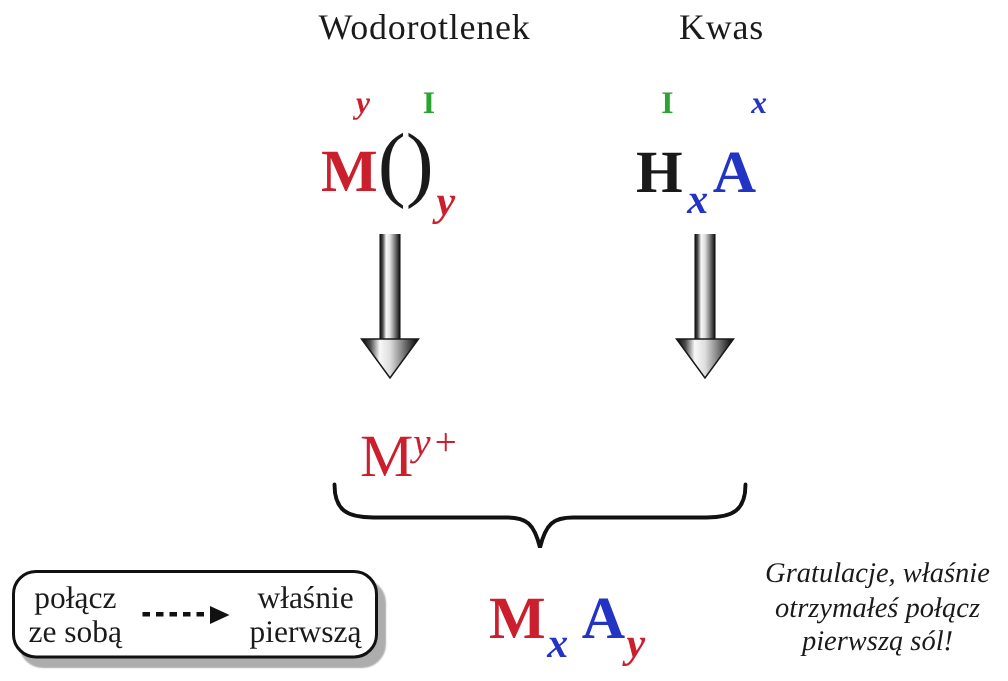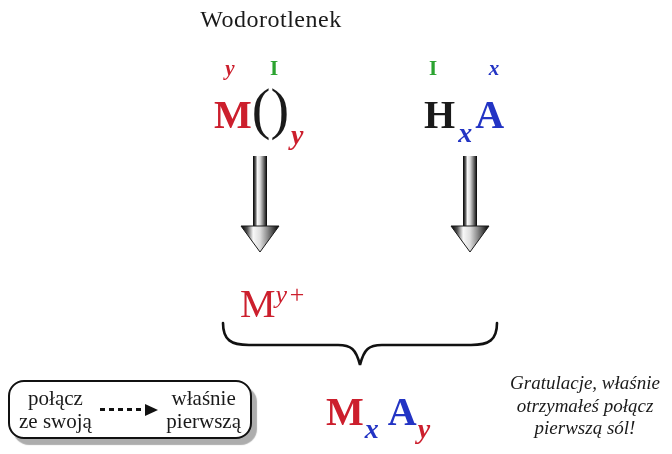--- a/index.html
+++ b/index.html
@@ -5,21 +5,21 @@
   html,body{margin:0;padding:0;background:#ffffff;}
   .canvas{
     position:relative;
     width:672px;height:454px;
     background:#ffffff;
     overflow:hidden;
     font-family:"Liberation Serif", serif;
     color:#1a1a1a;
   }
   .abs{position:absolute;}
-  .centered{transform:translateX(-50%);}
+  .centered{transform:translateX(-50%);margin-left:12px;}
   .red{color:#cc1f2d;}
   .green{color:#2ba330;}
   .blue{color:#2334c4;}
   .ink{color:#1a1a1a;}
 
   .top-label{
     font-size:24px;
     white-space:nowrap;
     letter-spacing:0.5px;
   }
@@ -122,20 +122,21 @@
         <stop offset="0.32" stop-color="#f8f8f8"></stop>
         <stop offset="0.5" stop-color="#dedede"></stop>
         <stop offset="0.7" stop-color="#8a8a8a"></stop>
         <stop offset="0.9" stop-color="#2e2e2e"></stop>
         <stop offset="1" stop-color="#000000"></stop>
       </linearGradient>
     </defs>
   </svg>
 
   <div class="abs centered top-label" style="left:271px;top:6px">Wodorotlenek</div>
+  <div class="abs centered top-label" style="left:469px;top:6px">Kwas</div>
 
   <div class="abs centered valence red ital" style="left:230px;top:56px">y</div>
   <div class="abs centered valence green" style="left:274px;top:56px">I</div>
 
   <div class="abs centered valence green" style="left:433px;top:56px">I</div>
   <div class="abs centered valence blue ital" style="left:494px;top:56px">x</div>
 
   <div class="abs formula" style="left:214px;top:81px">
     <span class="sym red">M</span>
     <span class="paren ink">(</span>
@@ -160,21 +161,21 @@
 
   <div class="abs ion red" style="left:240px;top:282px"><span>M</span><sup>y+</sup></div>
 
   <svg class="abs" style="left:221px;top:321px" width="278" height="48" viewBox="0 0 278 48">
     <path d="M 2,2 C 2,19 10,24 28,24 L 117,24 C 130,24 135,28 139,44 C 143,28 148,24 161,24 L 250,24 C 268,24 276,19 276,2" fill="none" stroke="#111" stroke-width="2.6" stroke-linecap="round"></path>
   </svg>
 
   <div class="abs rule-box">
     <div class="rule-col">
       <div>połącz</div>
-      <div>ze swoją</div>
+      <div>ze sobą</div>
     </div>
     <div class="dash-arrow">
       <span class="dash"></span>
         <span class="dash"></span>
         <span class="dash"></span>
         <span class="dash"></span>
         <span class="dash"></span>
       <span class="tri"></span>
     </div>
     <div class="rule-col">

